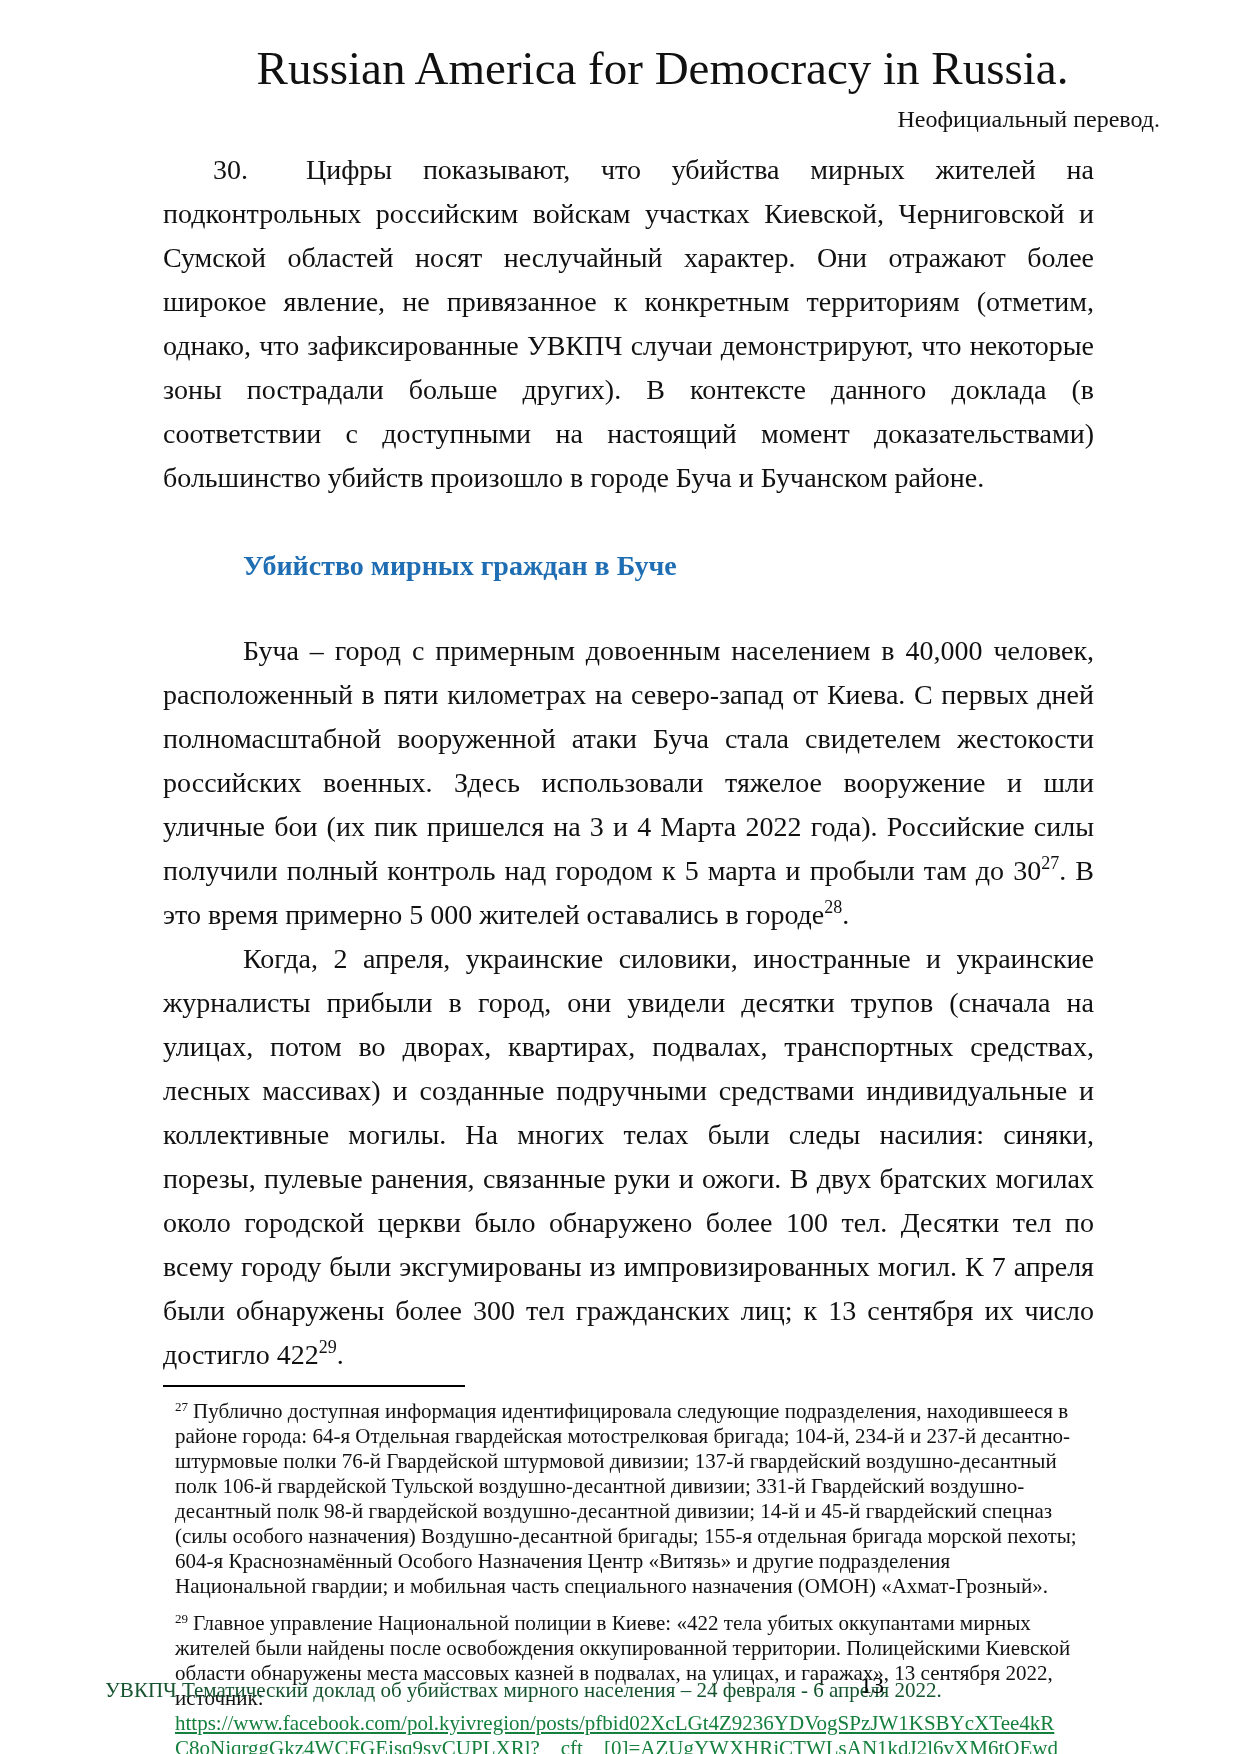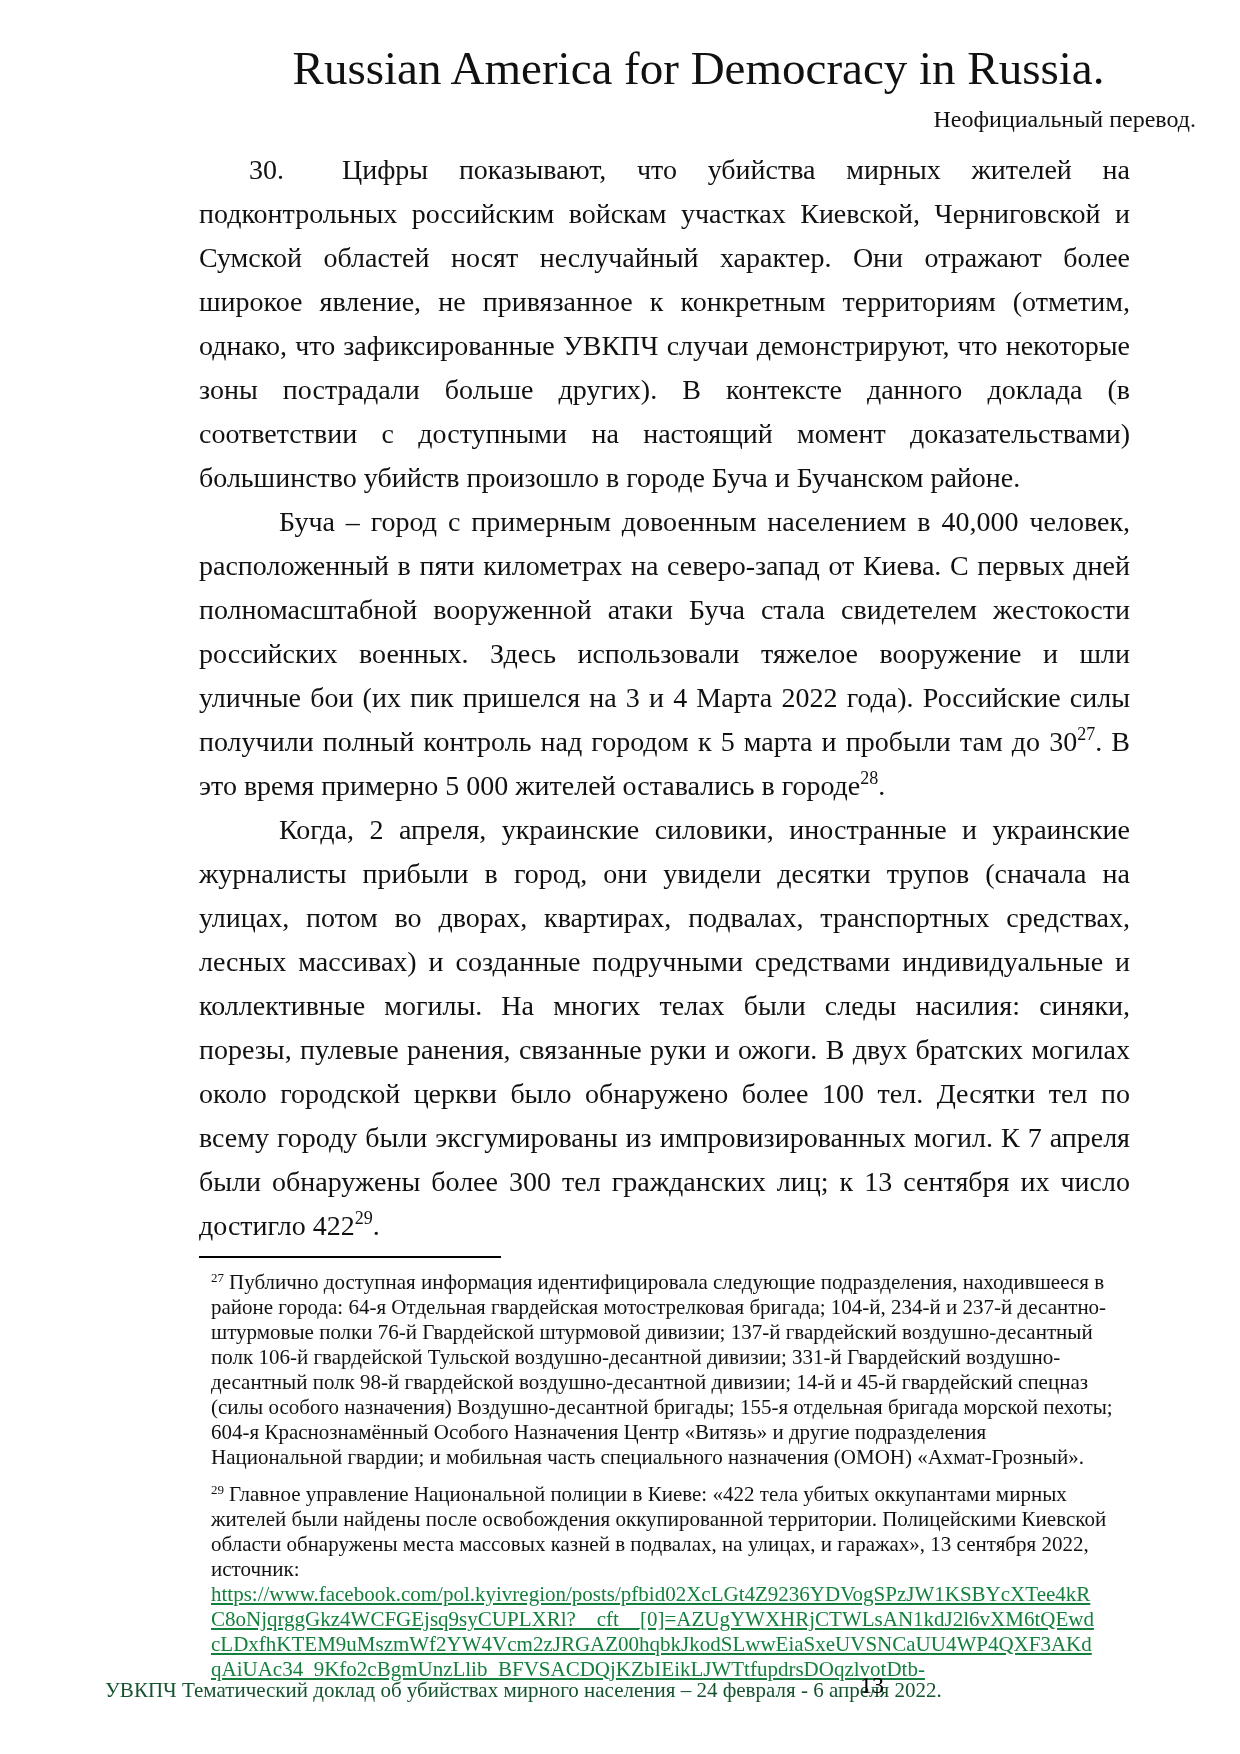--- a/index.html
+++ b/index.html
@@ -3,21 +3,20 @@
 <meta charset="utf-8">
 <style>
   html,body { margin:0; padding:0; background:#ffffff; }
   .page {
     position:relative;
     width:1194px; height:1754px;
     background:#ffffff;
     font-family:"Liberation Serif", serif;
     color:#111;
     overflow:hidden;
-    padding-left:36px;
   }
   .content { padding:0 100px 0 163px; }
 
   .doc-title {
     font-size:47px;
     font-weight:normal;
     text-align:center;
     line-height:1.12;
     margin:42px 0 0 0;
     position:relative; left:34px;
@@ -103,20 +102,21 @@
 <div class="page">
   <div class="content">
 
     <header>
       <h1 class="doc-title">Russian America for Democracy in Russia.</h1>
       <div class="doc-subtitle">Неофициальный перевод.</div>
     </header>
 
     <p class="body-para para-30"><span class="para-num">30.</span><span class="tab"></span><span>Цифры показывают, что убийства мирных жителей на подконтрольных российским войскам участках Киевской, Черниговской и Сумской областей носят неслучайный характер. Они отражают более широкое явление, не привязанное к конкретным территориям (отметим, однако, что зафиксированные УВКПЧ случаи демонстрируют, что некоторые зоны пострадали больше других). В контексте данного доклада (в соответствии с доступными на настоящий момент доказательствами) большинство убийств произошло в городе Буча и Бучанском районе.</span></p>
 
+    <h2 class="section-heading">Убийство мирных граждан в Буче</h2>
 
     <p class="body-para indent-para"><span>Буча – город с примерным довоенным населением в 40,000 человек, расположенный в пяти километрах на северо-запад от Киева. С первых дней полномасштабной вооруженной атаки Буча стала свидетелем жестокости российских военных. Здесь использовали тяжелое вооружение и шли уличные бои (их пик пришелся на 3 и 4 Марта 2022 года). Российские силы получили полный контроль над городом к 5 марта и пробыли там до 30</span><sup class="ref">27</sup><span>. В это время примерно 5 000 жителей оставались в городе</span><sup class="ref">28</sup><span>.</span></p>
 
     <p class="body-para indent-para"><span>Когда, 2 апреля, украинские силовики, иностранные и украинские журналисты прибыли в город, они увидели десятки трупов (сначала на улицах, потом во дворах, квартирах, подвалах, транспортных средствах, лесных массивах) и созданные подручными средствами индивидуальные и коллективные могилы. На многих телах были следы насилия: синяки, порезы, пулевые ранения, связанные руки и ожоги. В двух братских могилах около городской церкви было обнаружено более 100 тел. Десятки тел по всему городу были эксгумированы из импровизированных могил. К 7 апреля были обнаружены более 300 тел гражданских лиц; к 13 сентября их число достигло 422</span><sup class="ref">29</sup><span>.</span></p>
 
     <section class="footnotes">
       <hr class="fn-rule">
 
       <p class="footnote"><sup class="fn-marker">27</sup><span>Публично доступная информация идентифицировала следующие подразделения, находившееся в районе города: 64-я Отдельная гвардейская мотострелковая бригада; 104-й, 234-й и 237-й десантно-штурмовые полки 76-й Гвардейской штурмовой дивизии; 137-й гвардейский воздушно-десантный полк 106-й гвардейской Тульской воздушно-десантной дивизии; 331-й Гвардейский воздушно-десантный полк 98-й гвардейской воздушно-десантной дивизии; 14-й и 45-й гвардейский спецназ (силы особого назначения) Воздушно-десантной бригады; 155-я отдельная бригада морской пехоты; 604-я Краснознамённый Особого Назначения Центр «Витязь» и другие подразделения Национальной гвардии; и мобильная часть специального назначения (ОМОН) «Ахмат-Грозный».</span></p>
 

